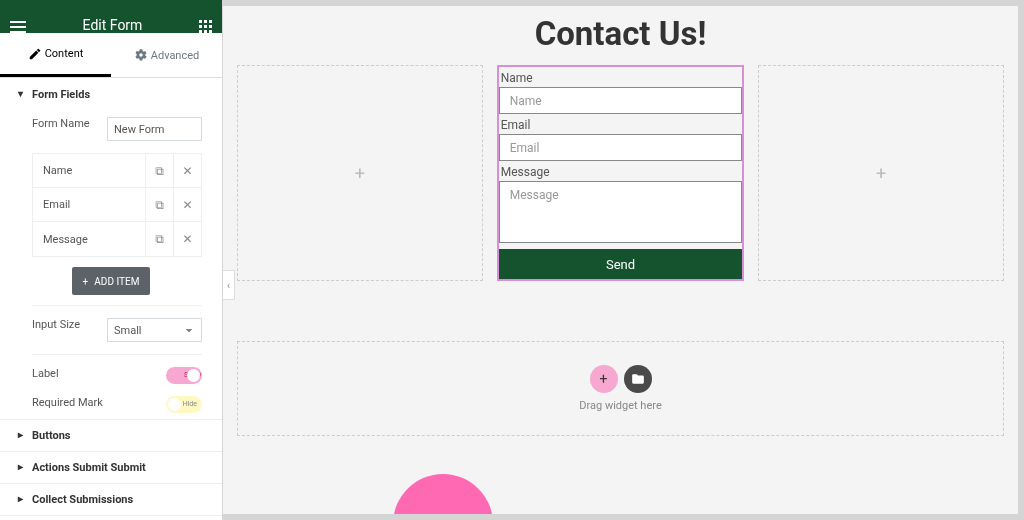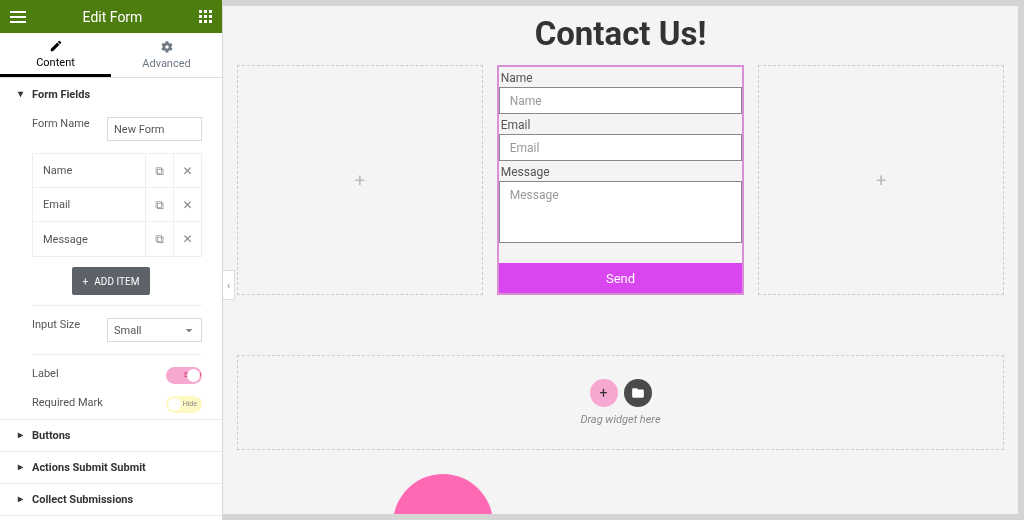--- a/index.html
+++ b/index.html
@@ -1,26 +1,26 @@
 <!DOCTYPE html>
 <html><head>
 <meta charset="utf-8">
 <style>
 *{box-sizing:border-box;margin:0;padding:0;font-family:-apple-system,BlinkMacSystemFont,"Segoe UI",Roboto,Arial,sans-serif}
 body{background:#d5d5d5;overflow:hidden;height:520px;width:1024px}
 .shell{display:flex;height:100%}
 .panel{width:223px;background:#fff;border-right:1px solid #d5d5d5;display:flex;flex-direction:column;height:520px;position:relative;z-index:2}
-.panel-hdr{height:33px;background:#4d7c0f;color:#fff;display:flex;align-items:center;padding:0 10px;font-size:14px}
+.panel-hdr{height:33px;background:#14532d;color:#fff;display:flex;align-items:flex-end;padding:0 10px;font-size:14px}
 .ham{width:16px;display:flex;flex-direction:column;gap:3px}
 .ham span{height:2px;background:#fff}
 .hdr-title{flex:1;text-align:center;font-size:14px}
 .grid-ico{display:grid;grid-template-columns:repeat(3,3px);gap:2px}
 .grid-ico span{width:3px;height:3px;background:#fff}
 .tabs{display:flex;border-bottom:1px solid #ddd;height:45px}
-.tab{flex:1;display:flex;flex-direction:column;align-items:center;justify-content:center;gap:3px;font-size:11px;color:#6d7882;cursor:pointer}
+.tab{flex:1;display:flex;flex-direction:row;align-items:center;justify-content:center;gap:3px;font-size:11px;color:#6d7882;cursor:pointer}
 .tab.active{color:#000;border-bottom:3px solid #000}
 .tab svg{width:14px;height:14px}
 .body{flex:1;overflow-y:auto;font-size:12px;color:#333}
 .section-hdr{padding:10px 20px 10px 32px;font-weight:700;font-size:11px;position:relative;cursor:pointer}
 .section-hdr.open::before{content:"▾";position:absolute;left:18px;font-size:10px}
 .section-hdr.closed::before{content:"▸";position:absolute;left:18px;font-size:10px}
 .section-hdr.closed{border-top:1px solid #eee;padding:9px 20px 9px 32px}
 .ctrl-row{display:flex;align-items:flex-start;padding:6px 20px 6px 32px}
 .ctrl-row label{flex:1;font-size:11px;color:#555}
 .ctrl-row input[type=text],.ctrl-row select{width:95px;height:24px;border:1px solid #d5dadf;font-size:11px;padding:0 6px;color:#555;background:#fff}
@@ -44,27 +44,27 @@
 .canvas{flex:1;background:#f4f4f4;position:relative;border:6px solid #d5d5d5;border-left:none;overflow:hidden}
 .heading{text-align:center;font-size:33px;font-weight:700;color:#333;margin-top:8px}
 .cols{display:flex;gap:14px;padding:0 14px;margin-top:12px}
 .col{flex:1;border:1px dashed #ccc;min-height:205px;display:flex;align-items:center;justify-content:center;color:#bbb;font-size:18px;background:#f4f4f4}
 .col.form{border:2px solid #d88fd8;background:#f4f4f4;display:block;padding:0}
 .form-inner{display:flex;flex-direction:column}
 .fld-label{font-size:12px;color:#555;padding:4px 2px 2px}
 .fld-input{height:27px;border:1px solid #888;background:#fff;padding:0 10px;font-size:12px}
 .fld-input::placeholder{color:#999}
 textarea.fld-input{height:62px;padding:6px 10px;resize:none}
-.send-btn{background:#d946ef;color:#fff;border:none;height:30px;font-size:13px;cursor:pointer;margin-top:20px}
+.send-btn{background:#14532d;color:#fff;border:none;height:30px;font-size:13px;cursor:pointer;margin-top:6px}
 .drop-area{margin:60px 14px 0;border:1px dashed #ccc;height:95px;display:flex;flex-direction:column;align-items:center;justify-content:center;gap:6px}
 .drop-btns{display:flex;gap:6px}
 .circ{width:28px;height:28px;border-radius:50%;display:flex;align-items:center;justify-content:center;color:#fff;font-size:14px;cursor:pointer}
 .circ.pink{background:#f6a8d0;color:#333}
 .circ.dark{background:#4a4a4a}
-.drop-txt{font-size:11px;font-style:italic;color:#888}
+.drop-txt{font-size:11px;color:#888}
 .pink-blob{position:absolute;bottom:-60px;left:170px;width:100px;height:100px;border-radius:50%;background:#ff69b4}
 </style>
 </head>
 <body>
 
 <div class="shell">
   <div class="panel">
     <div class="panel-hdr">
       <div class="ham">
           <span></span>

